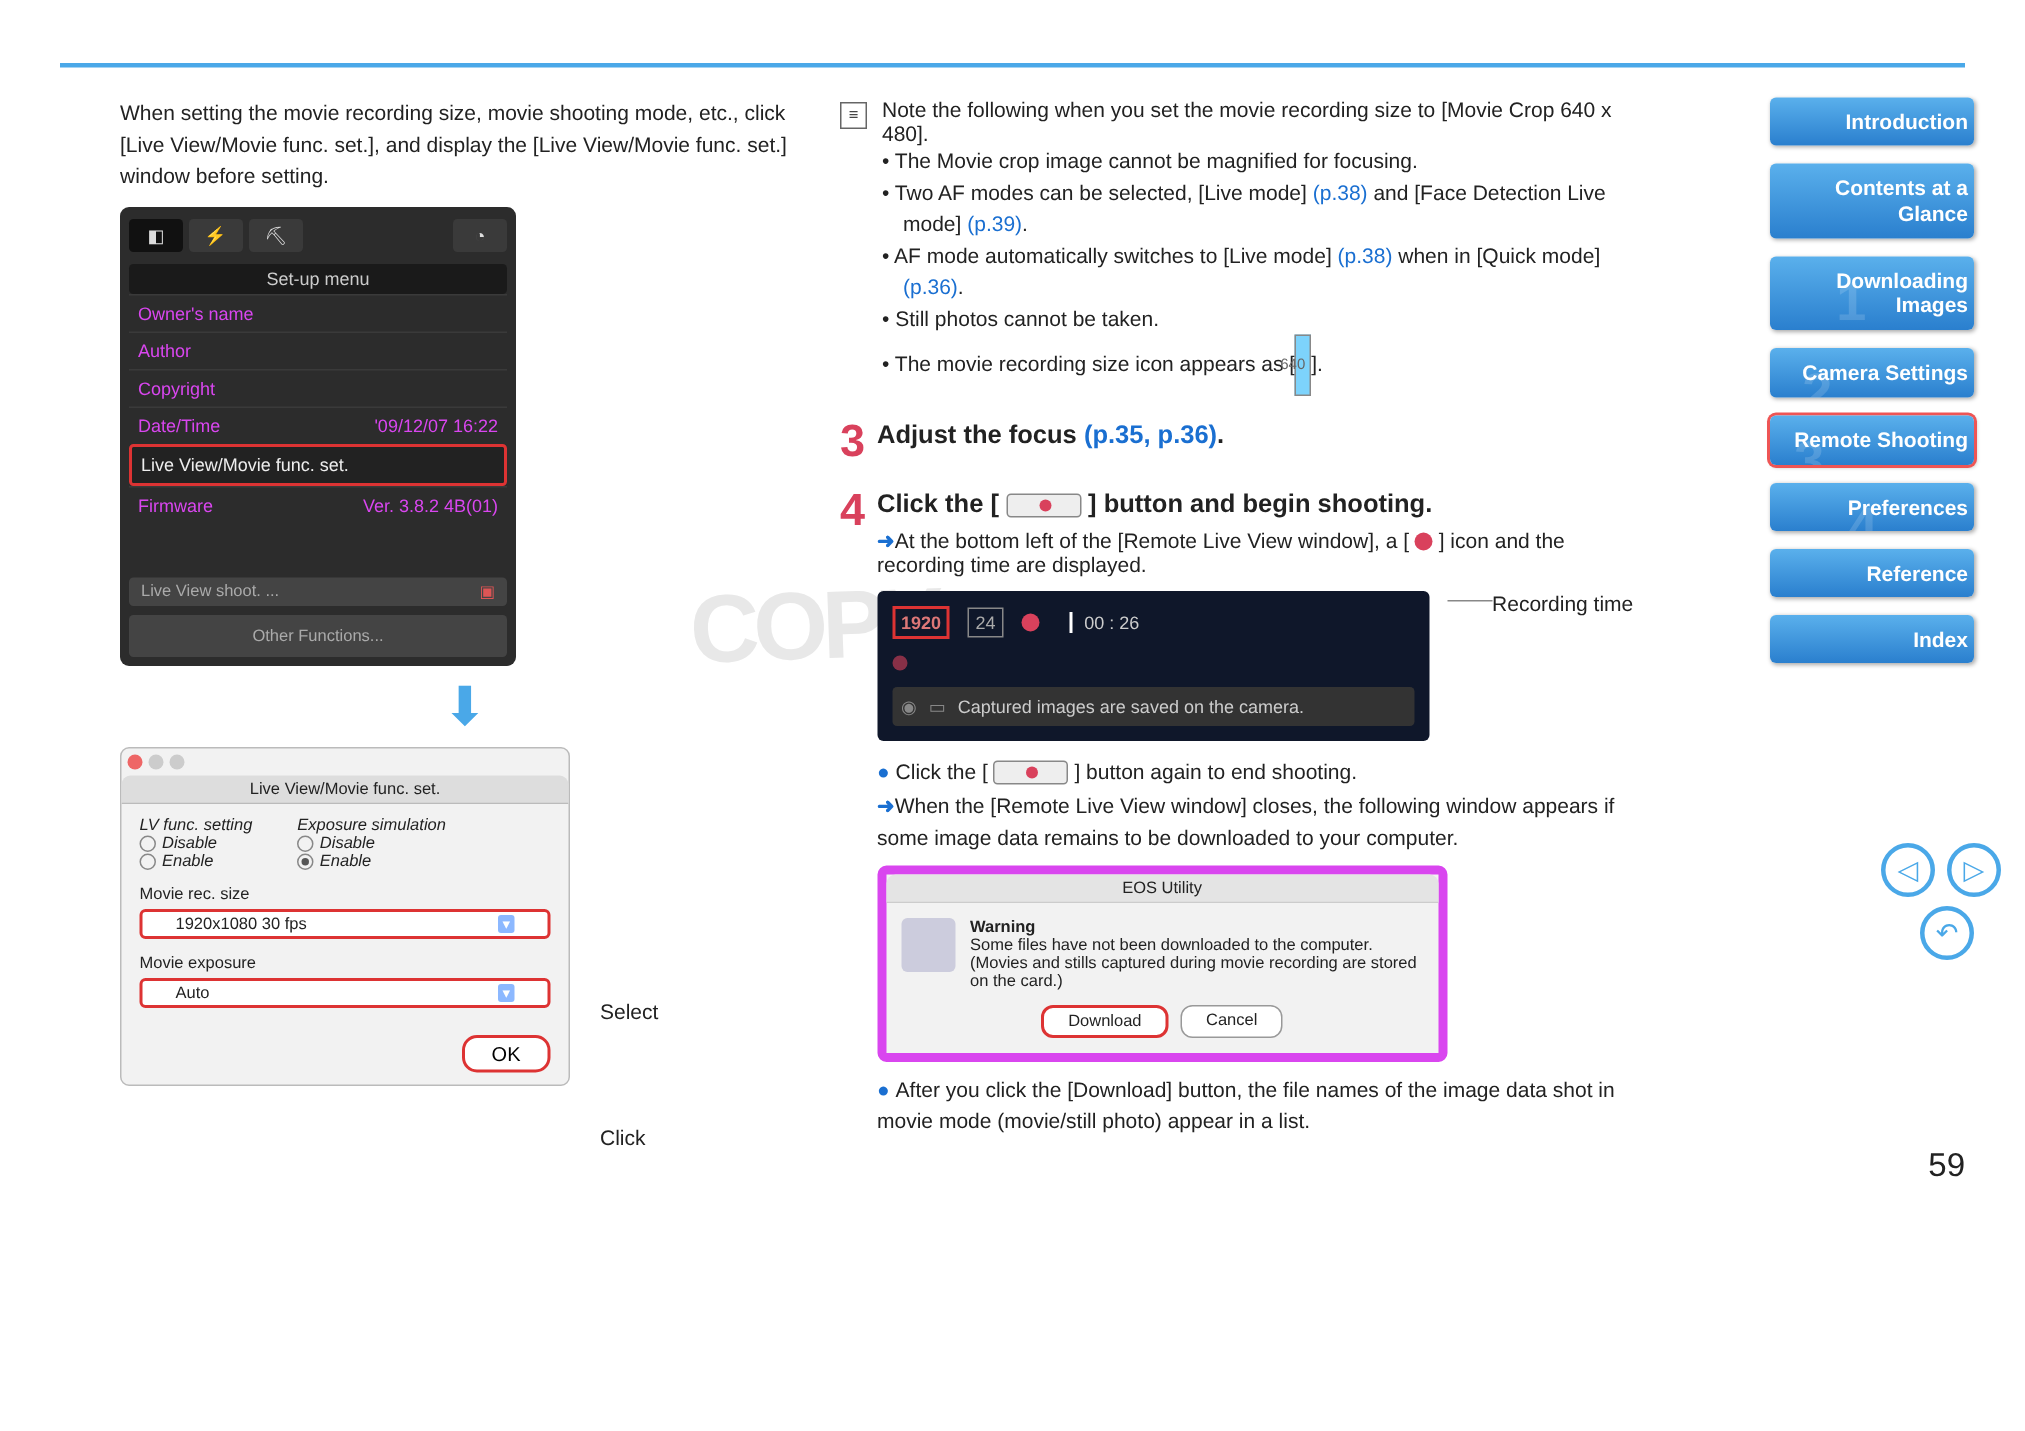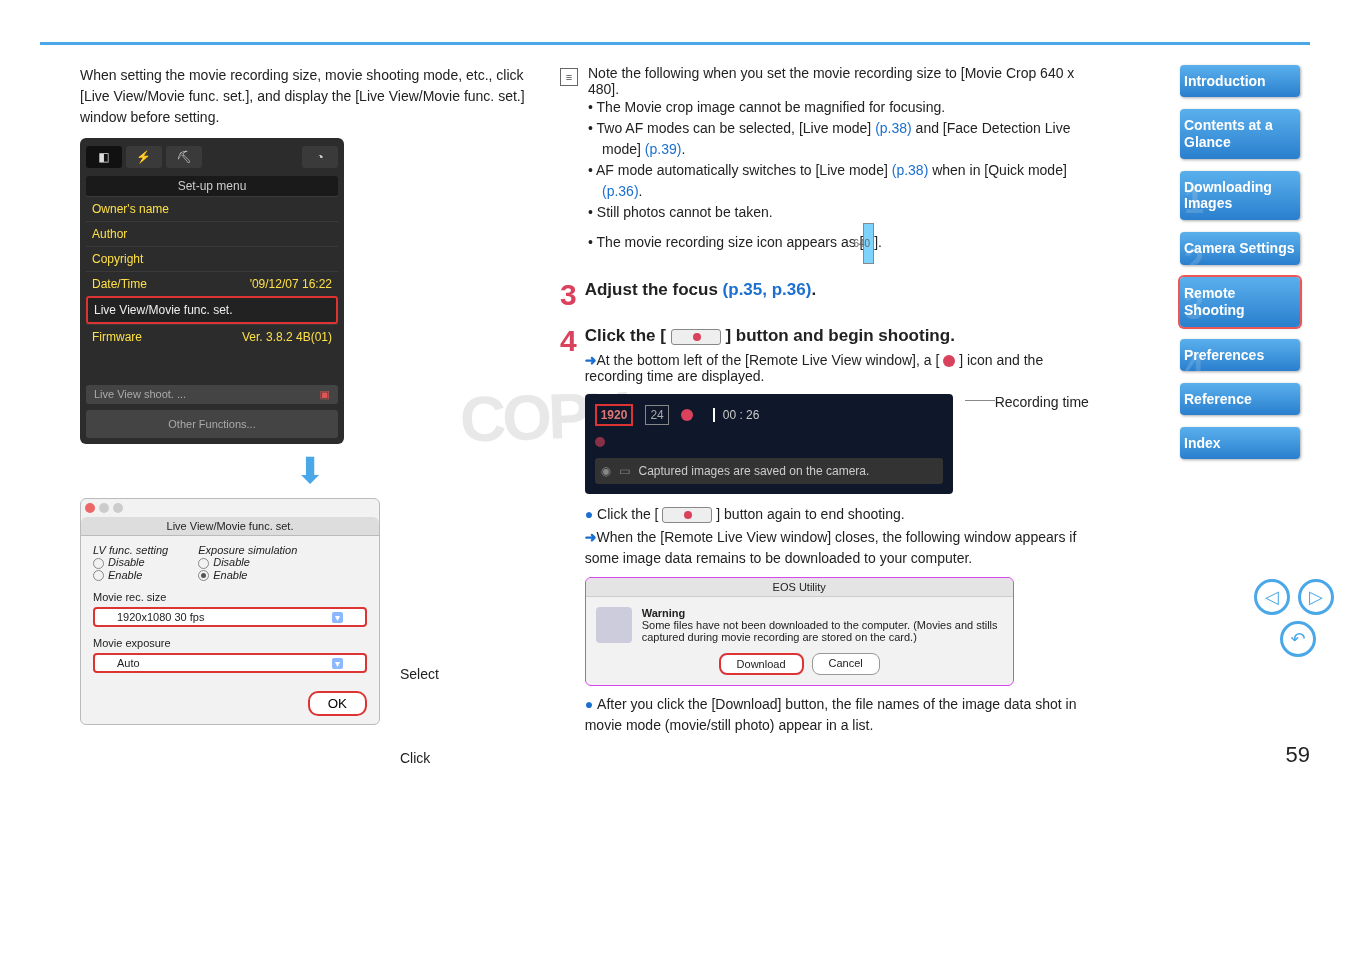--- a/index.html
+++ b/index.html
@@ -8,21 +8,21 @@
   .page { display: flex; padding: 20px 0 0 0; }
   .left-col { width: 540px; padding-left: 80px; }
   .right-col { width: 560px; padding-left: 20px; }
   .sidebar { width: 160px; padding-top: 0; margin-left: auto; margin-right: 10px; }
   .intro { line-height: 1.5; margin-bottom: 10px; }
   .setup-win { background: #2c2c2c; width: 264px; border-radius: 6px; padding: 6px; color: #999; font-size: 12px; }
   .setup-tabs { display: flex; gap: 4px; height: 26px; margin-bottom: 6px; align-items: center; }
   .tab { width: 36px; height: 22px; background: #3a3a3a; border-radius: 3px; display:flex; align-items:center; justify-content:center; color:#ddd; }
   .tab.a { background:#111; }
   .setup-title { background: #1a1a1a; text-align: center; padding: 3px; color: #ccc; border-radius: 3px; }
-  .setup-row { padding: 5px 6px; border-top: 1px solid #3a3a3a; display:flex; justify-content: space-between; color: #fde047; }
+  .setup-row { padding: 5px 6px; border-top: 1px solid #3a3a3a; display:flex; justify-content: space-between; color: #d946ef; }
   .setup-row.hl { border: 2px solid #d33; border-radius: 3px; background:#222; color: #eee; }
   .setup-btn { background: #444; text-align: center; padding: 8px; color:#aaa; margin-top:6px; border-radius: 3px; font-size:11px;}
   .setup-btn.g { display:flex; justify-content:space-between; padding:3px 8px;}
   .arrow-down { text-align:center; font-size: 36px; color:#4aa8e8; margin:6px 0; }
   .dlg { width: 300px; border:1px solid #bbb; border-radius:6px; background:#f2f2f2; font-size:11px; position: relative;}
   .dlg-title { background:#ddd; text-align:center; padding:3px; border-bottom:1px solid #bbb; border-radius:6px 6px 0 0; }
   .dlg-body { padding: 8px 12px; }
   .dlg-cols { display:flex; gap: 30px; font-style: italic; }
   .dlg-sec { margin-top:10px; }
   .dlg-sec h4 { font-weight:normal; font-size:11px; margin-bottom:4px; }
@@ -47,28 +47,28 @@
   .lv-panel { background:#0f172a; border-radius:4px; padding:10px; width:368px; margin:10px 0 4px 0; color:#ccc; font-size:12px;}
   .lv-top { display:flex; align-items:center; gap:12px; }
   .lv-box { border:2px solid #d33; padding:2px 4px; color:#d77; font-weight:bold;}
   .lv-gray{ border:1px solid #888; padding:2px 4px; color:#aaa;}
   .lv-time { border-left: 2px solid #fff; padding-left: 8px; margin-left: 8px;}
   .lv-bar { background:#333; margin-top:10px; padding:6px; display:flex; align-items:center; gap:8px; border-radius:3px;}
   .lv-wrap { display:flex; align-items:flex-start; gap:12px; }
   .rec-time-label { margin-top:10px; font-size:14px; }
   .rec-line { height:1px; background:#888; flex:1; margin-top:16px;}
   .bdot{color:#1a6fd1;font-weight:bold;}
-  .warn-dlg { width:429px; border:1px solid #d946ef; border-radius:6px; background:#f2f2f2; font-size:11px; margin:8px 0;}
+  .warn-dlg { width:380px; border:6px solid #d946ef; border-radius:6px; background:#f2f2f2; font-size:11px; margin:8px 0;}
   .warn-title{ text-align:center; background:#e4e4e4; padding:3px; border-bottom:1px solid #ccc; border-radius:6px 6px 0 0;}
   .warn-body{ padding:10px; display:flex; gap:10px;}
   .warn-icon{ width:36px; height:36px; background:#ccd; border-radius:4px; flex:none;}
   .warn-btns{ display:flex; gap:8px; justify-content:center; padding-bottom:10px;}
   .warn-btn{ border:1px solid #999; border-radius:8px; padding:3px 16px; background:#fff;}
   .warn-btn.hl{ border:2px solid #d33;}
-  .nav-btn { display:block; width:120px; text-align:left; background: linear-gradient(#5ab0ec,#2a7fce); color:#fff; border-radius:4px; padding:8px 4px; margin-bottom:12px; font-size:14px; font-weight:bold; box-shadow: 1px 1px 3px #aaa;}
+  .nav-btn { display:block; width:136px; text-align:right; background: linear-gradient(#5ab0ec,#2a7fce); color:#fff; border-radius:4px; padding:8px 4px; margin-bottom:12px; font-size:14px; font-weight:bold; box-shadow: 1px 1px 3px #aaa;}
   .nav-btn.active { box-shadow: 0 0 0 2px #e55, 1px 1px 3px #aaa; }
   .nav-btn .bignum { position:absolute; font-size:36px; opacity:0.15; font-weight:bold;}
   .nav-btn{position:relative; overflow:hidden;}
   .nav-lt { line-height:1.2; }
   .roundbtns { display:flex; gap:8px; margin-top:120px; justify-content:flex-end; padding-right:6px;}
   .circ{ width:36px;height:36px;border:3px solid #4aa8e8;border-radius:50%;display:flex;align-items:center;justify-content:center;color:#4aa8e8;font-size:18px;}
   .circ.back{margin-top:6px;}
   .roundrow2{ display:flex; justify-content:flex-end; padding-right:24px;}
   .pagenum { text-align:right; font-size:22px; padding:6px 40px;}
   .watermark { position:absolute; left:460px; top:380px; font-size:64px; font-weight:bold; color:#e8e8e8; letter-spacing:-4px; transform:rotate(-2deg); z-index:-1;}

